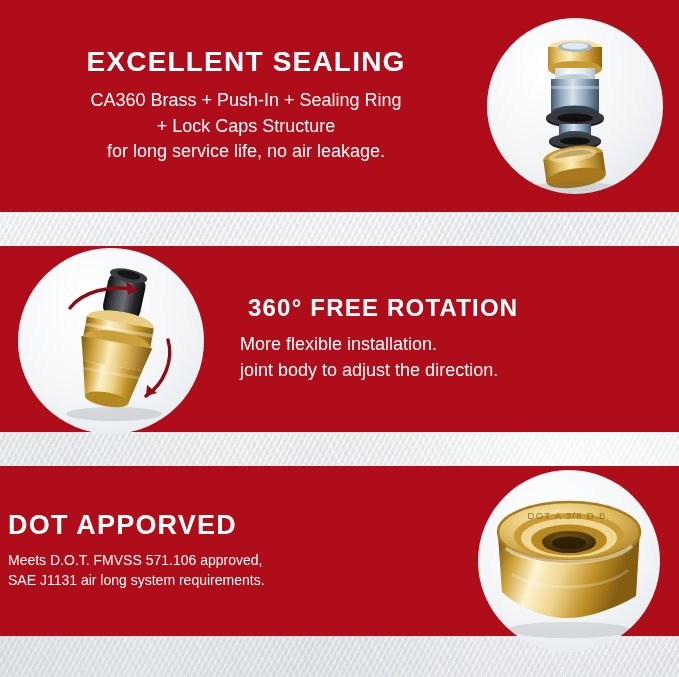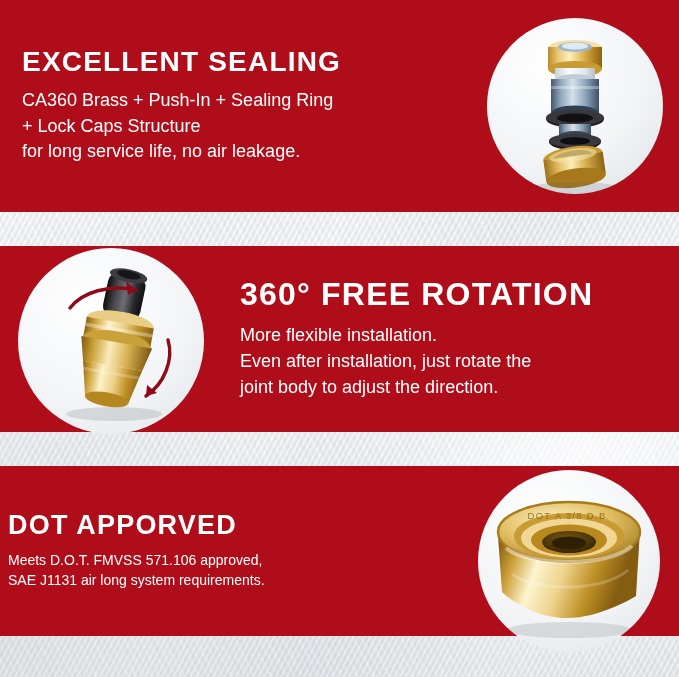--- a/index.html
+++ b/index.html
@@ -38,33 +38,33 @@
     position: absolute;
     background: #b00d1a;
     display: flex;
     align-items: center;
   }
   .panel.p1 { left: 0;  top: 0;    width: 679px; height: 212px; }
   .panel.p2 { left: 0;  top: 246px; width: 679px; height: 186px; }
   .panel.p3 { left: 0;  top: 466px; width: 679px; height: 170px; }
 
   .panel-text { position: relative; z-index: 3; color: #ffffff; }
-  .p1 .panel-text { padding-left: 22px; width: 470px; }
+  .p1 .panel-text { padding-left: 22px; width: 470px; text-align: center; }
   .p2 .panel-text { padding-left: 240px; width: 440px; }
   .p3 .panel-text { padding-left: 8px; width: 460px; }
 
   .headline {
     font-weight: bold;
     letter-spacing: 1.2px;
     line-height: 1.05;
     margin-bottom: 12px;
     white-space: nowrap;
   }
   .p1 .headline { font-size: 28px; }
-  .p2 .headline { font-size: 32px; }
+  .p2 .headline { font-size: 24px; margin-left: 8px; }
   .p3 .headline { font-size: 27px; }
 
   .body-line {
     font-size: 18px;
     line-height: 1.42;
     white-space: nowrap;
   }
   .p2 .body-line { font-size: 18px; }
   .p3 .body-line { font-size: 14px; }
 
@@ -183,21 +183,20 @@
       </g>
 
       <ellipse cx="88" cy="170" rx="44" ry="6" fill="rgba(90,96,102,.18)"></ellipse>
     </svg>
   </div>
 
   <div class="panel p2">
     <div class="panel-text">
       <div class="headline">360° FREE ROTATION</div>
       <div class="body-line">More flexible installation.</div>
-      <div class="body-line">Even after installation, just rotate the</div>
       <div class="body-line">joint body to adjust the direction.</div>
     </div>
   </div>
 
   <div class="photo ph2">
     <svg viewBox="0 0 186 186" aria-hidden="true">
       <defs>
         <linearGradient id="brassC" x1="0" y1="0" x2="1" y2="0">
           <stop offset="0" stop-color="#8c6414"></stop>
           <stop offset="0.14" stop-color="#cfa33c"></stop>

